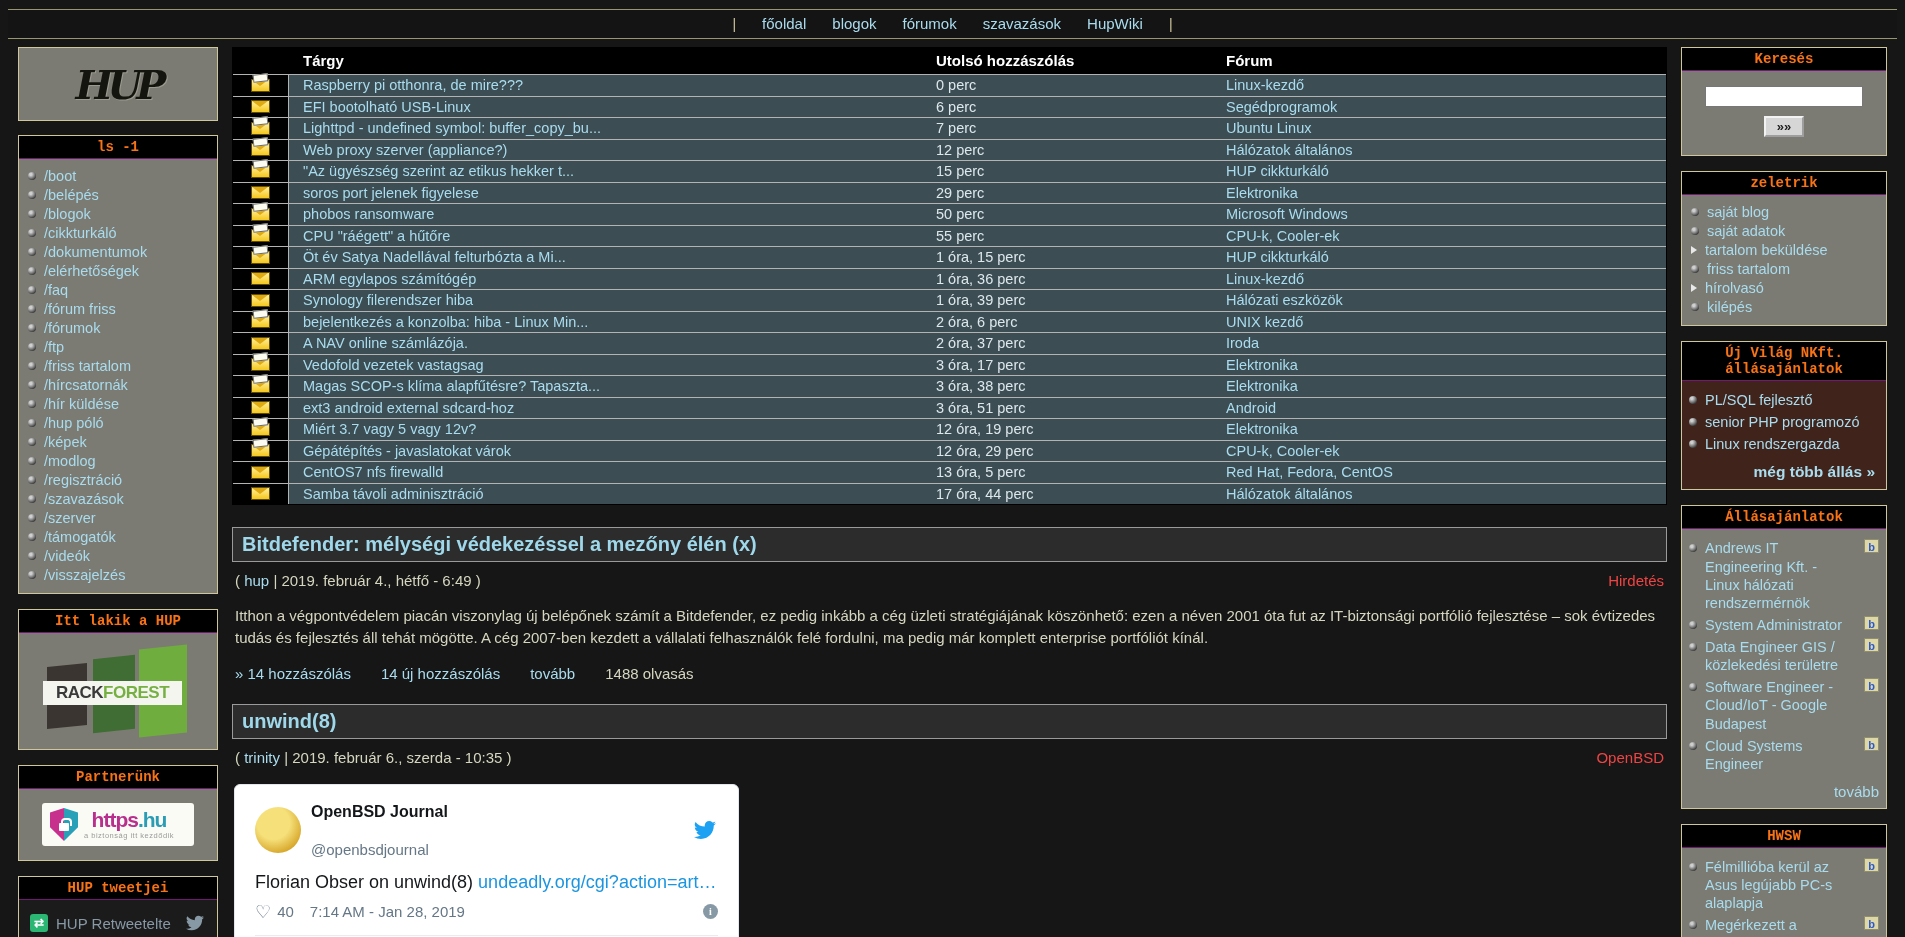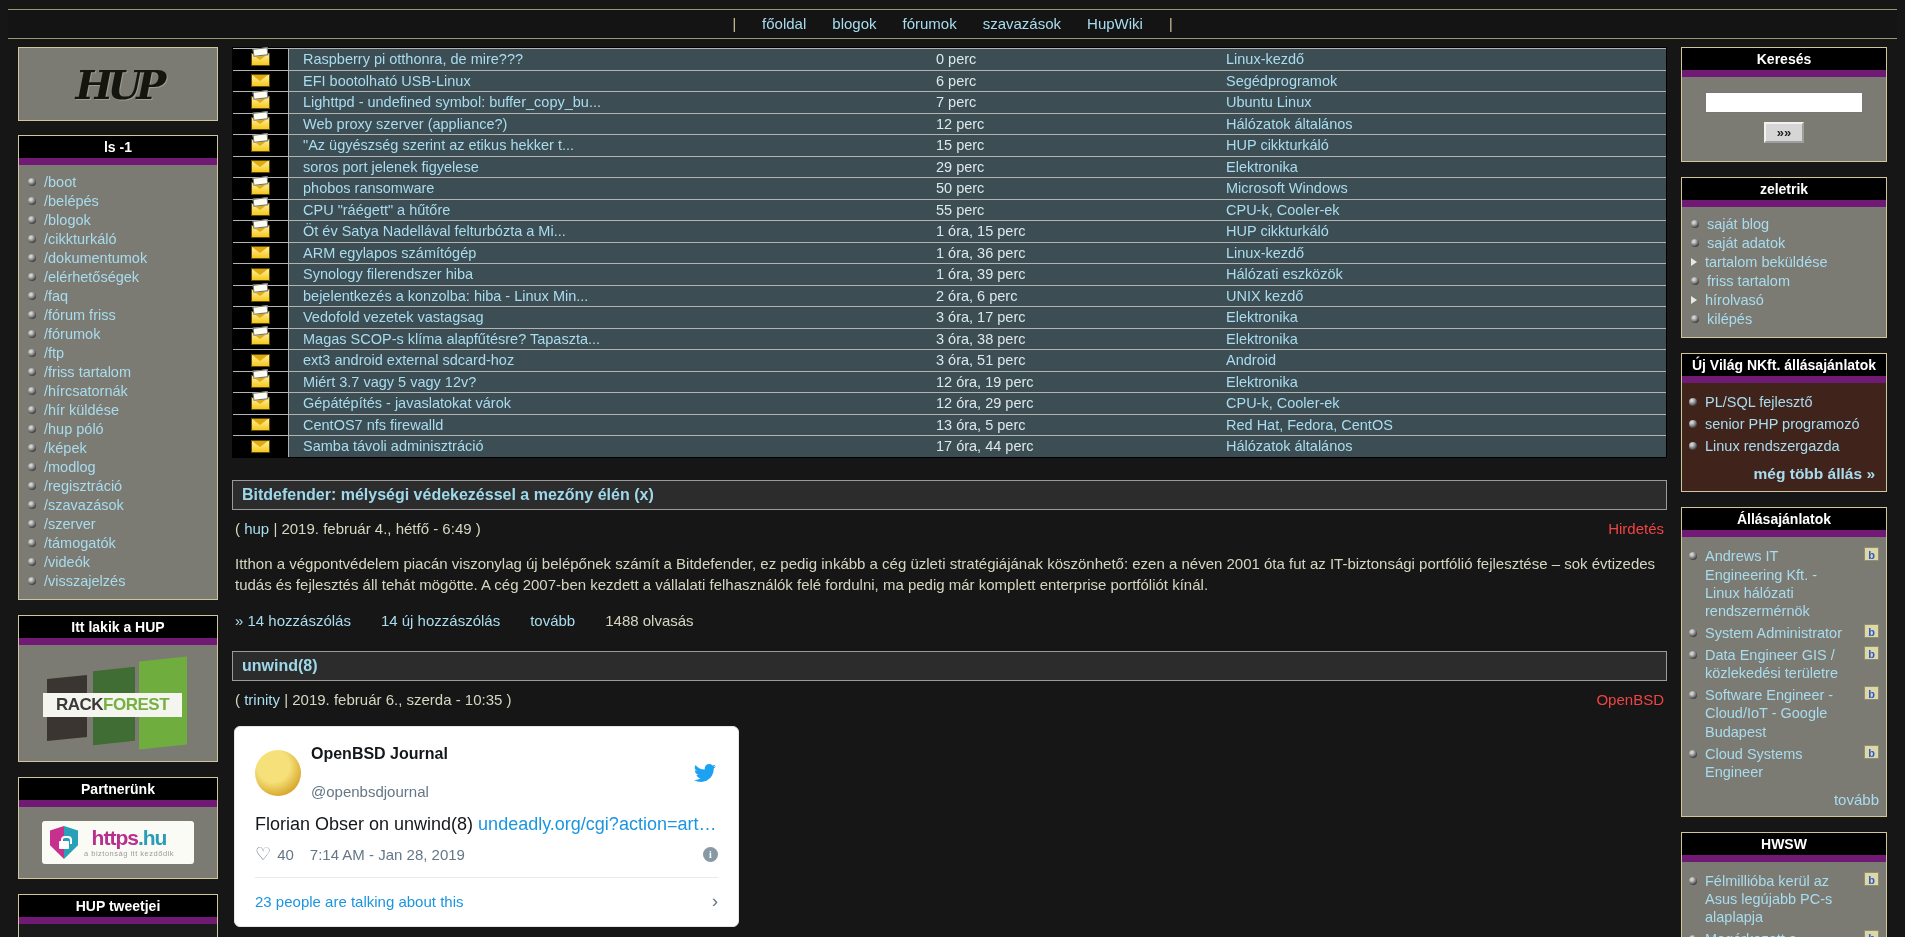--- a/index.html
+++ b/index.html
@@ -28,22 +28,22 @@
 
   
   .cols { display:flex; gap:14px; padding:8px 18px 0 18px; align-items:flex-start; }
   .leftcol  { width:200px; flex:none; }
   .maincol  { flex:1; min-width:0; }
   .rightcol { width:206px; flex:none; }
 
   
   .box { border:1px solid #cfc79b; margin-bottom:15px; background:#7b7b73; }
   .box-header {
-    background:#000; color:#ffffff; font-weight:bold; text-align:center;
-    padding:3px 2px; font-size:14px; border-bottom:7px solid #701a75;
+    background:#000; color:#f97316; font-weight:bold; text-align:center;
+    padding:3px 2px; font-size:14px; border-bottom:1px solid #701a75;font-family:Liberation Mono, monospace;
   }
   .box-body { padding:8px 7px; }
   .box-body.dark { background:#1b1b1b; }
   .box-body.maroon { background:#40241b; }
   .box-body.center { text-align:center; }
 
   ul.navlist { list-style:none; }
   ul.navlist li { display:flex; align-items:center; padding:1px 0 2px 2px; }
   ul.navlist a { color:#a9dcee; font-size:14.5px; }
 
@@ -134,21 +134,21 @@
   }
   .env.new::after {
     content:""; position:absolute; left:1px; top:-6px; width:13px; height:6px;
     background:#fcfcf0; border:1px solid #6e6e6e; transform:rotate(-6deg);
   }
 
   
   .article { margin-top:22px; }
   .title-bar {
     border:1px solid #9a9a9a; background:#2c2c2c; padding:5px 9px;
-    font-weight:bold; font-size:16px;
+    font-weight:bold; font-size:20px;
   }
   .title-bar a { color:#9fd8ea; }
   .meta-row {
     display:flex; justify-content:space-between; align-items:center;
     padding:10px 3px 2px 3px; color:#d6d6c0; font-size:15px;
   }
   .meta-row .side a { color:#ef4444; }
   .article-body {
     color:#d6d6c0; font-size:15px; line-height:1.45; margin:14px 3px 0 3px;
   }
@@ -361,20 +361,25 @@
             </svg>
         </div>
 
       </div>
     </div>
   </div>
 
   <div class="maincol">
 
     <div class="forum-table">
+      <div class="fhead">
+        <div class="h-subj">Tárgy</div>
+        <div>Utolsó hozzászólás</div>
+        <div>Fórum</div>
+      </div>
       <div>
           <div class="frow">
     <div class="icon-cell">
               <span class="env new"></span>
             </div>
     <div class="subj"><a>Raspberry pi otthonra, de mire???</a></div>
     <div class="lp">0 perc</div>
     <div class="fr"><a>Linux-kezdő</a></div>
   </div>
           <div class="frow">
@@ -457,20 +462,28 @@
     <div class="lp">1 óra, 39 perc</div>
     <div class="fr"><a>Hálózati eszközök</a></div>
   </div>
           <div class="frow">
     <div class="icon-cell">
               <span class="env new"></span>
             </div>
     <div class="subj"><a>bejelentkezés a konzolba: hiba - Linux Min...</a></div>
     <div class="lp">2 óra, 6 perc</div>
     <div class="fr"><a>UNIX kezdő</a></div>
+  </div>
+          <div class="frow">
+    <div class="icon-cell">
+              <span class="env"></span>
+            </div>
+    <div class="subj"><a>A NAV online számlázója.</a></div>
+    <div class="lp">2 óra, 37 perc</div>
+    <div class="fr"><a>Iroda</a></div>
   </div>
           <div class="frow">
     <div class="icon-cell">
               <span class="env new"></span>
             </div>
     <div class="subj"><a>Vedofold vezetek vastagsag</a></div>
     <div class="lp">3 óra, 17 perc</div>
     <div class="fr"><a>Elektronika</a></div>
   </div>
           <div class="frow">

